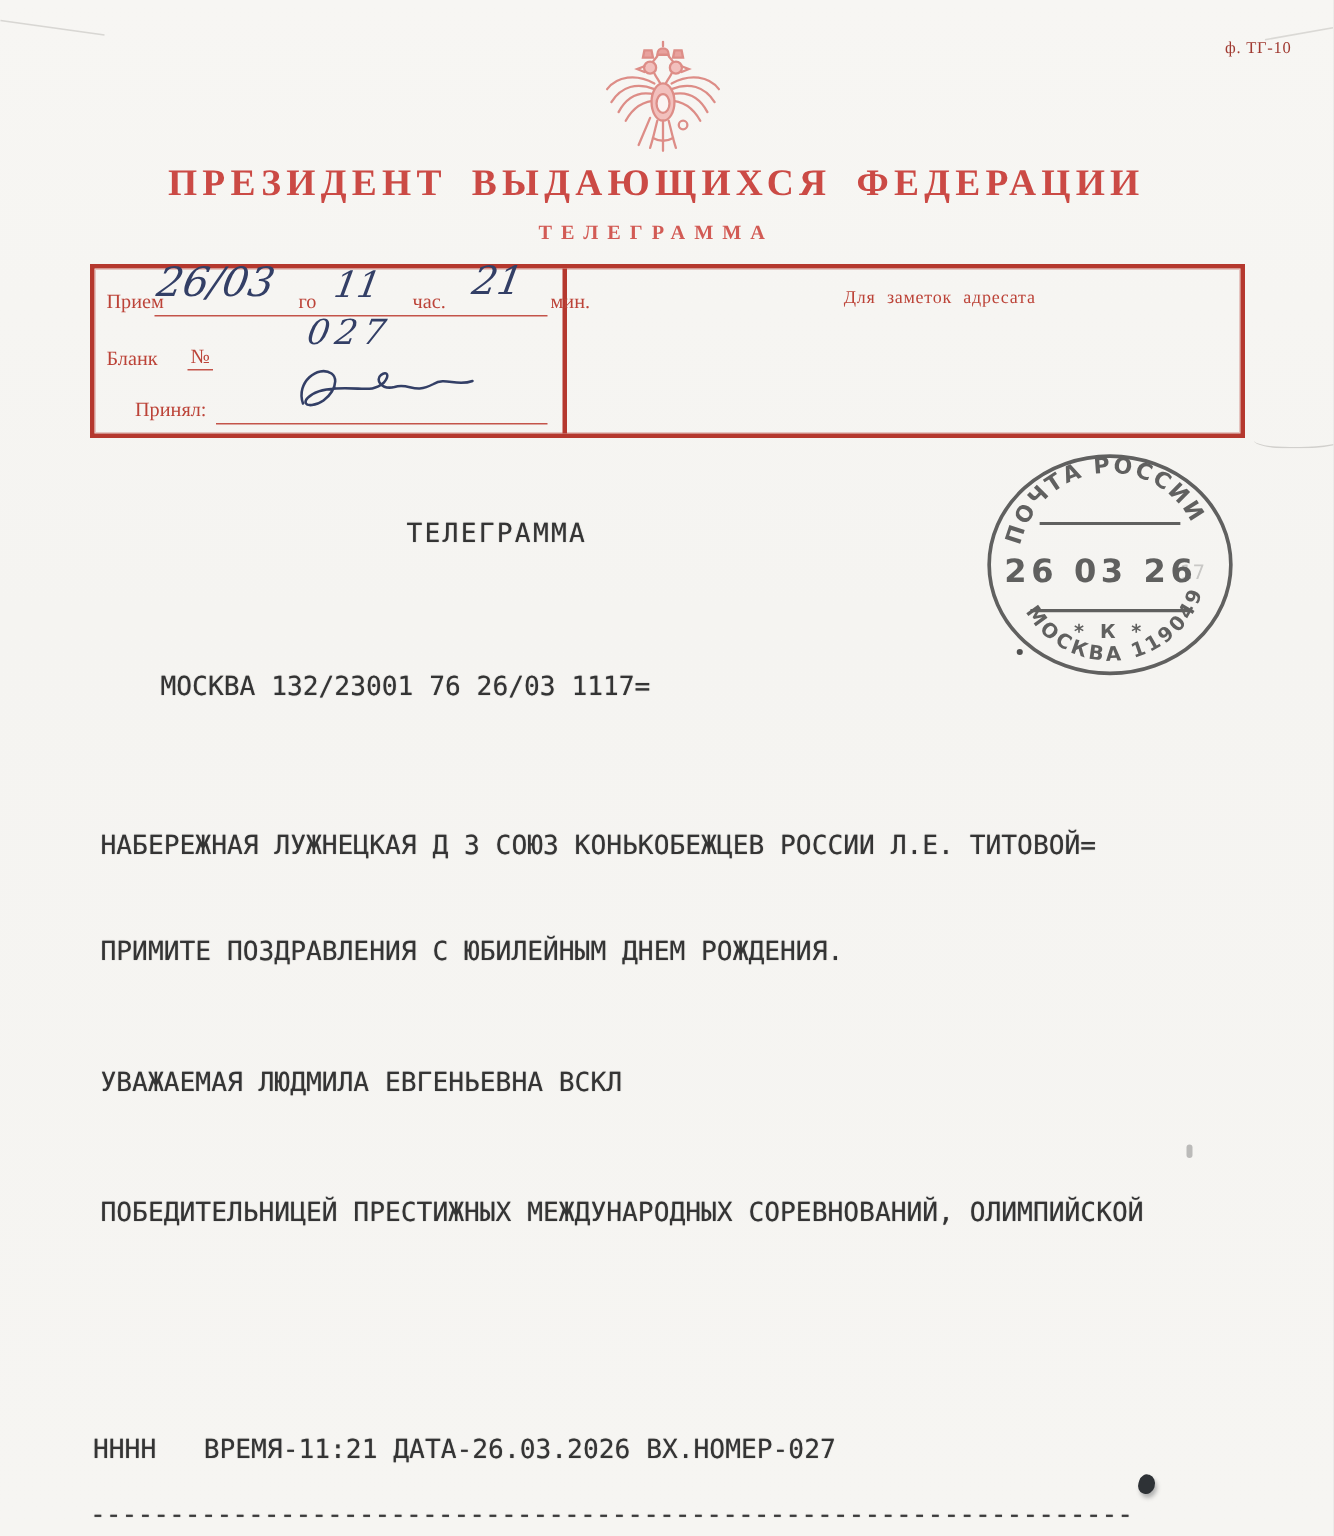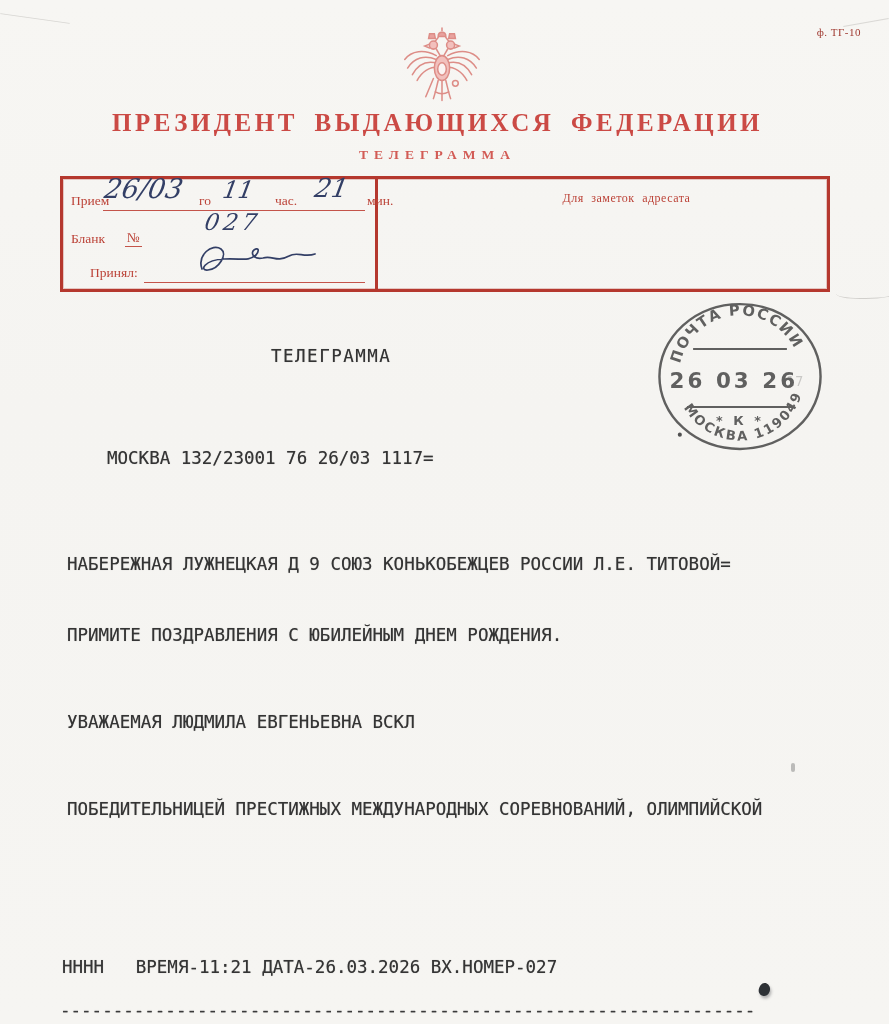--- a/index.html
+++ b/index.html
@@ -186,21 +186,21 @@
     <text x="138" y="85" text-anchor="middle" font-size="13" opacity="0.3" font-family="DejaVu Sans, sans-serif" fill="#4c4c4c">17</text>
     <text x="84" y="124" text-anchor="middle" font-size="12.5" letter-spacing="3" font-family="DejaVu Sans, sans-serif" font-weight="bold" fill="#4c4c4c">* К *</text>
     <circle cx="25" cy="133" r="2" fill="#3a3a3a"></circle>
   </svg>
 
   <div class="mono tg-heading">ТЕЛЕГРАММА</div>
 
   <div class="mono tg-routing">МОСКВА 132/23001 76 26/03 1117=</div>
 
   <div class="mono tg-address">
-    <div>НАБЕРЕЖНАЯ ЛУЖНЕЦКАЯ Д 9 СОЮЗ КОНЬКОБЕЖЦЕВ РОССИИ Л.Е. ТИТОВОЙ=</div>
+    <div>НАБЕРЕЖНАЯ ЛУЖНЕЦКАЯ Д 3 СОЮЗ КОНЬКОБЕЖЦЕВ РОССИИ Л.Е. ТИТОВОЙ=</div>
   </div>
 
   <div class="mono tg-body">
     <div>ПРИМИТЕ ПОЗДРАВЛЕНИЯ С ЮБИЛЕЙНЫМ ДНЕМ РОЖДЕНИЯ.</div>
     <div>УВАЖАЕМАЯ ЛЮДМИЛА ЕВГЕНЬЕВНА ВСКЛ</div>
     <div>ПОБЕДИТЕЛЬНИЦЕЙ ПРЕСТИЖНЫХ МЕЖДУНАРОДНЫХ СОРЕВНОВАНИЙ, ОЛИМПИЙСКОЙ</div>
     
     
     
     

